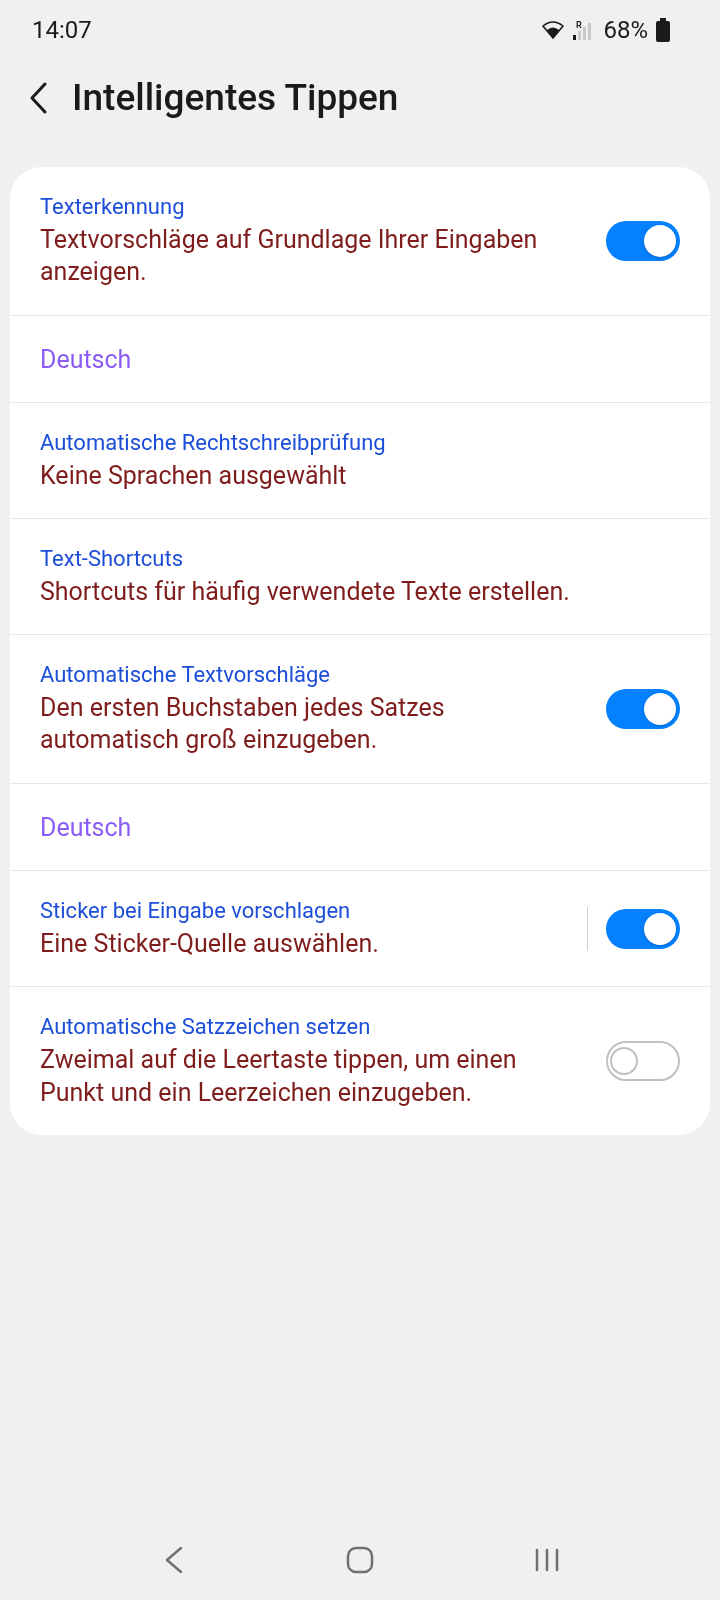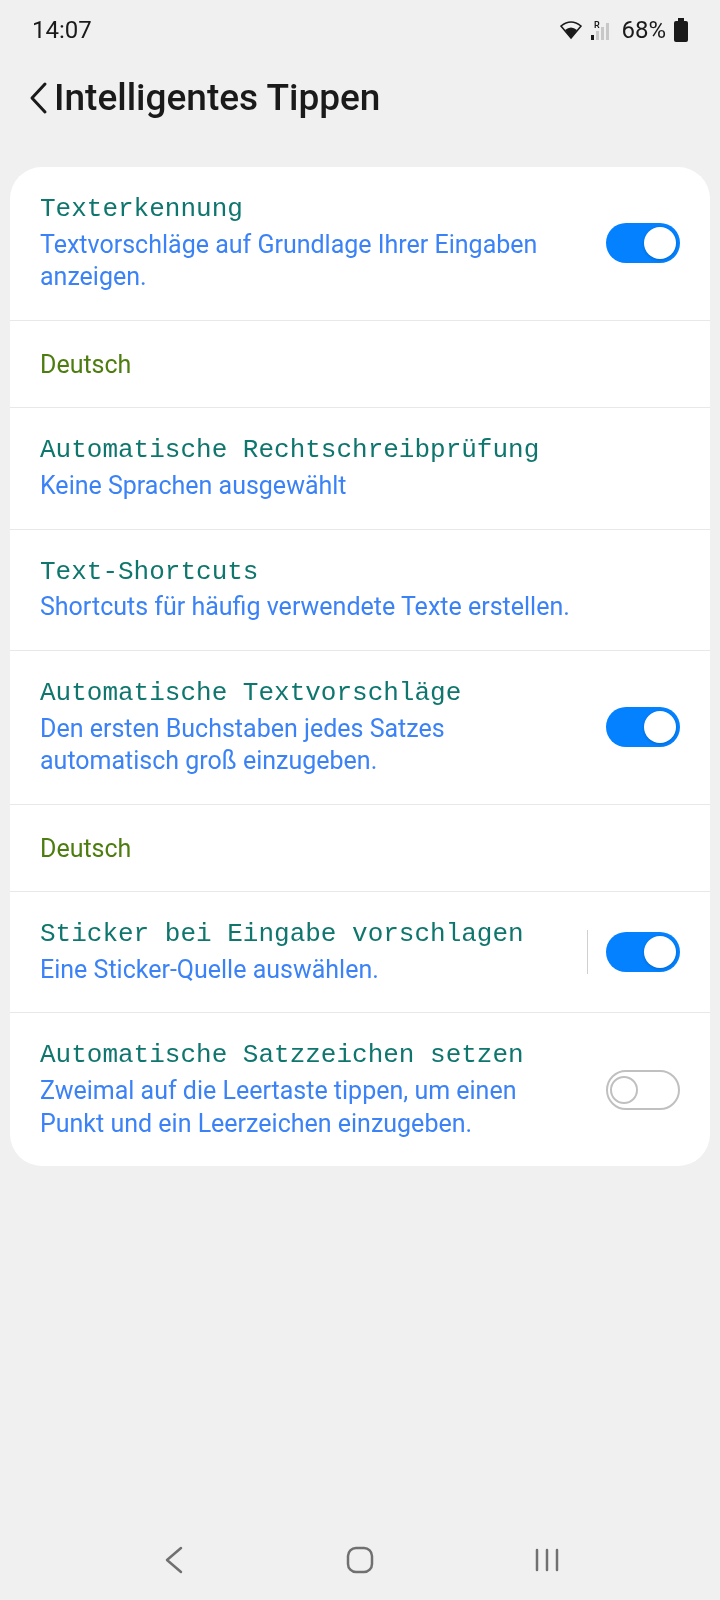--- a/index.html
+++ b/index.html
@@ -8,39 +8,39 @@
     height: 1600px;
     background: #f0f0f0;
     font-family: -apple-system, BlinkMacSystemFont, 'Segoe UI', Roboto, sans-serif;
     position: relative;
     overflow: hidden;
   }
   .status-bar {
     display: flex;
     justify-content: space-between;
     align-items: center;
-    padding: 12px 32px 8px 32px;
+    padding: 12px 50px 8px 32px;
     height: 56px;
     color: #1a1a1a;
     font-size: 24px;
   }
   .status-right {
     display: flex;
     align-items: center;
     gap: 8px;
   }
   .status-icon {
     display: inline-flex;
     align-items: center;
   }
   .header {
     display: flex;
     align-items: center;
     padding: 20px 28px 30px 28px;
-    gap: 6px;
+    gap: 24px;
   }
   .back-chevron {
     width: 20px;
     height: 34px;
     cursor: pointer;
   }
   .page-title {
     font-size: 37px;
     font-weight: 500;
     color: #1a1a1a;
@@ -58,34 +58,33 @@
     border-bottom: 1px solid #e8e8e8;
     cursor: pointer;
   }
   .row:last-child { border-bottom: none; }
   .row-text {
     flex: 1;
     min-width: 0;
     padding-right: 20px;
   }
   .row-title {
-    font-size: 26px;
-    color: #0f766e;
+    font-size: 22px;
+    color: #1d4ed8;
     line-height: 1.3;
-    font-family: Liberation Mono, monospace;
   }
   .row-subtitle {
     font-size: 25px;
-    color: #3b82f6;
+    color: #7f1d1d;
     line-height: 1.3;
     margin-top: 2px;
   }
   .row-link {
     font-size: 25px;
-    color: #4d7c0f;
+    color: #8b5cf6;
     line-height: 1.3;
     margin-top: 2px;
   }
   .toggle {
     width: 74px;
     height: 40px;
     border-radius: 20px;
     position: relative;
     flex-shrink: 0;
   }

